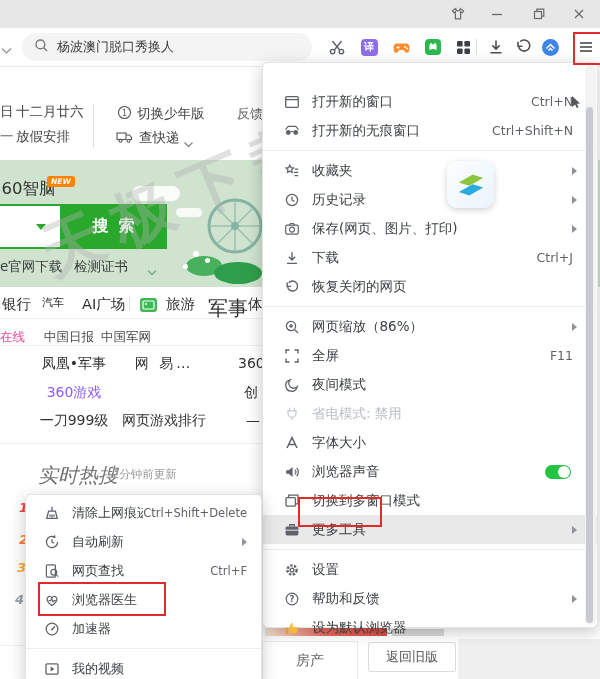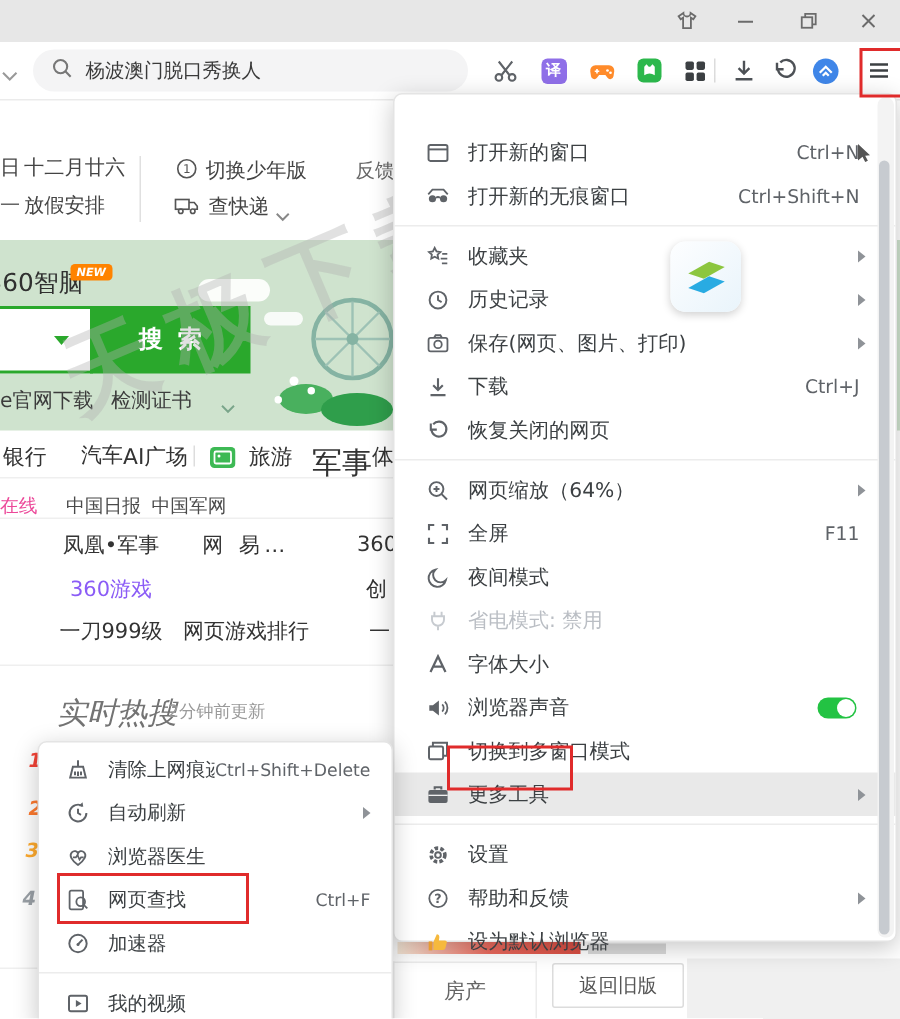--- a/index.html
+++ b/index.html
@@ -258,21 +258,21 @@
   </div>
   <span class="pg-txt" style="left:0;top:258px;font-size:13.5px;color:#3c3c3c;z-index:2">e官网下载</span>
   <span class="pg-txt" style="left:74px;top:258px;font-size:13.5px;color:#3c3c3c;z-index:2">检测证书</span>
   <span class="abs" style="left:146px;top:262px;z-index:2">
     <svg width="12" height="8" viewBox="0 0 12 8">
         <path d="M2 1.5l4 4 4-4" fill="none" stroke="#7aa58a" stroke-width="1.3"></path>
       </svg>
   </span>
 
   <span class="pg-txt" style="left:2px;top:295px;font-size:14.5px">银行</span>
-  <span class="pg-txt" style="left:54px;top:295px;font-size:14px">汽车</span>
+  <span class="pg-txt" style="left:42px;top:295px;font-size:11px">汽车</span>
   <span class="pg-txt" style="left:82px;top:295px;font-size:14.5px">AI广场</span>
   <div class="nav-div"></div>
   <span class="abs" style="left:140px;top:297px">
     <svg width="17" height="14" viewBox="0 0 17 14">
         <rect x="0" y="0" width="17" height="14" rx="3" fill="#3db954"></rect>
         <rect x="3" y="3" width="11" height="8" rx="1" fill="none" stroke="#fff" stroke-width="1.2"></rect>
         <circle cx="6" cy="6" r="1" fill="#fff"></circle>
       </svg>
   </span>
   <span class="pg-txt" style="left:166px;top:295px;font-size:14.5px">旅游</span>
@@ -399,21 +399,21 @@
       <div class="menu-sep"></div>
       <div class="menu-row">
         <span class="mi-icon">
           <svg viewBox="0 0 16 16">
             <g fill="none" stroke="#5f6368" stroke-width="1.3">
               <circle cx="7" cy="7" r="4.6"></circle>
               <path d="M10.4 10.4L14 14M7 5v4M5 7h4"></path>
             </g>
           </svg>
         </span>
-        <span class="mi-label">网页缩放（64%）</span>
+        <span class="mi-label">网页缩放（86%）</span>
         <span class="mi-arrow"></span>
       </div>
       <div class="menu-row">
         <span class="mi-icon">
           <svg viewBox="0 0 16 16">
             <g fill="none" stroke="#5f6368" stroke-width="1.4">
               <path d="M2 5.5V2h3.5M10.5 2H14v3.5M14 10.5V14h-3.5M5.5 14H2v-3.5"></path>
             </g>
           </svg>
         </span>
@@ -526,46 +526,46 @@
           <svg viewBox="0 0 16 16">
             <g fill="none" stroke="#5f6368" stroke-width="1.3">
               <path d="M13.6 8A5.6 5.6 0 1 1 11 3.3"></path>
               <path d="M8 5.2V8l2 1.2"></path>
             </g>
             <path d="M11 .8l.5 3.1-3.1-.5z" fill="#5f6368"></path>
           </svg>
         </span>
         <span class="mi-label">自动刷新</span>
         <span class="mi-arrow"></span>
-      </div>
-      <div class="menu-row">
-        <span class="mi-icon">
-          <svg viewBox="0 0 16 16">
-            <path d="M8 13.6C3.4 10.4 2 7.2 3.9 5.2 5.5 3.6 7.6 4.6 8 6c.4-1.4 2.5-2.4 4.1-.8 1.9 2 .5 5.2-4.1 8.4z" fill="none" stroke="#5f6368" stroke-width="1.2"></path>
-            <path d="M4.6 8.6h2l1-1.6 1.4 3 1-1.4h1.8" fill="none" stroke="#5f6368" stroke-width="1.1"></path>
-          </svg>
-        </span>
-        <span class="mi-label">浏览器医生</span>
       </div>
       <div class="menu-row">
         <span class="mi-icon">
           <svg viewBox="0 0 16 16">
             <g fill="none" stroke="#5f6368" stroke-width="1.2">
               <rect x="2.4" y="1.8" width="9" height="12.4" rx="1"></rect>
               <circle cx="9.8" cy="9.2" r="2.9"></circle>
               <path d="M12 11.4l2.2 2.2"></path>
             </g>
           </svg>
         </span>
         <span class="mi-label">网页查找</span>
         <span class="mi-short">Ctrl+F</span>
       </div>
       <div class="menu-row">
         <span class="mi-icon">
           <svg viewBox="0 0 16 16">
+            <path d="M8 13.6C3.4 10.4 2 7.2 3.9 5.2 5.5 3.6 7.6 4.6 8 6c.4-1.4 2.5-2.4 4.1-.8 1.9 2 .5 5.2-4.1 8.4z" fill="none" stroke="#5f6368" stroke-width="1.2"></path>
+            <path d="M4.6 8.6h2l1-1.6 1.4 3 1-1.4h1.8" fill="none" stroke="#5f6368" stroke-width="1.1"></path>
+          </svg>
+        </span>
+        <span class="mi-label">浏览器医生</span>
+      </div>
+      <div class="menu-row">
+        <span class="mi-icon">
+          <svg viewBox="0 0 16 16">
             <circle cx="8" cy="8" r="5.8" fill="none" stroke="#5f6368" stroke-width="1.3"></circle>
             <path d="M8 8.6L11 5.4" stroke="#5f6368" stroke-width="1.4"></path>
             <circle cx="8" cy="8.6" r="1" fill="#5f6368"></circle>
           </svg>
         </span>
         <span class="mi-label">加速器</span>
       </div>
       <div class="menu-sep"></div>
       <div class="menu-row">
         <span class="mi-icon">

